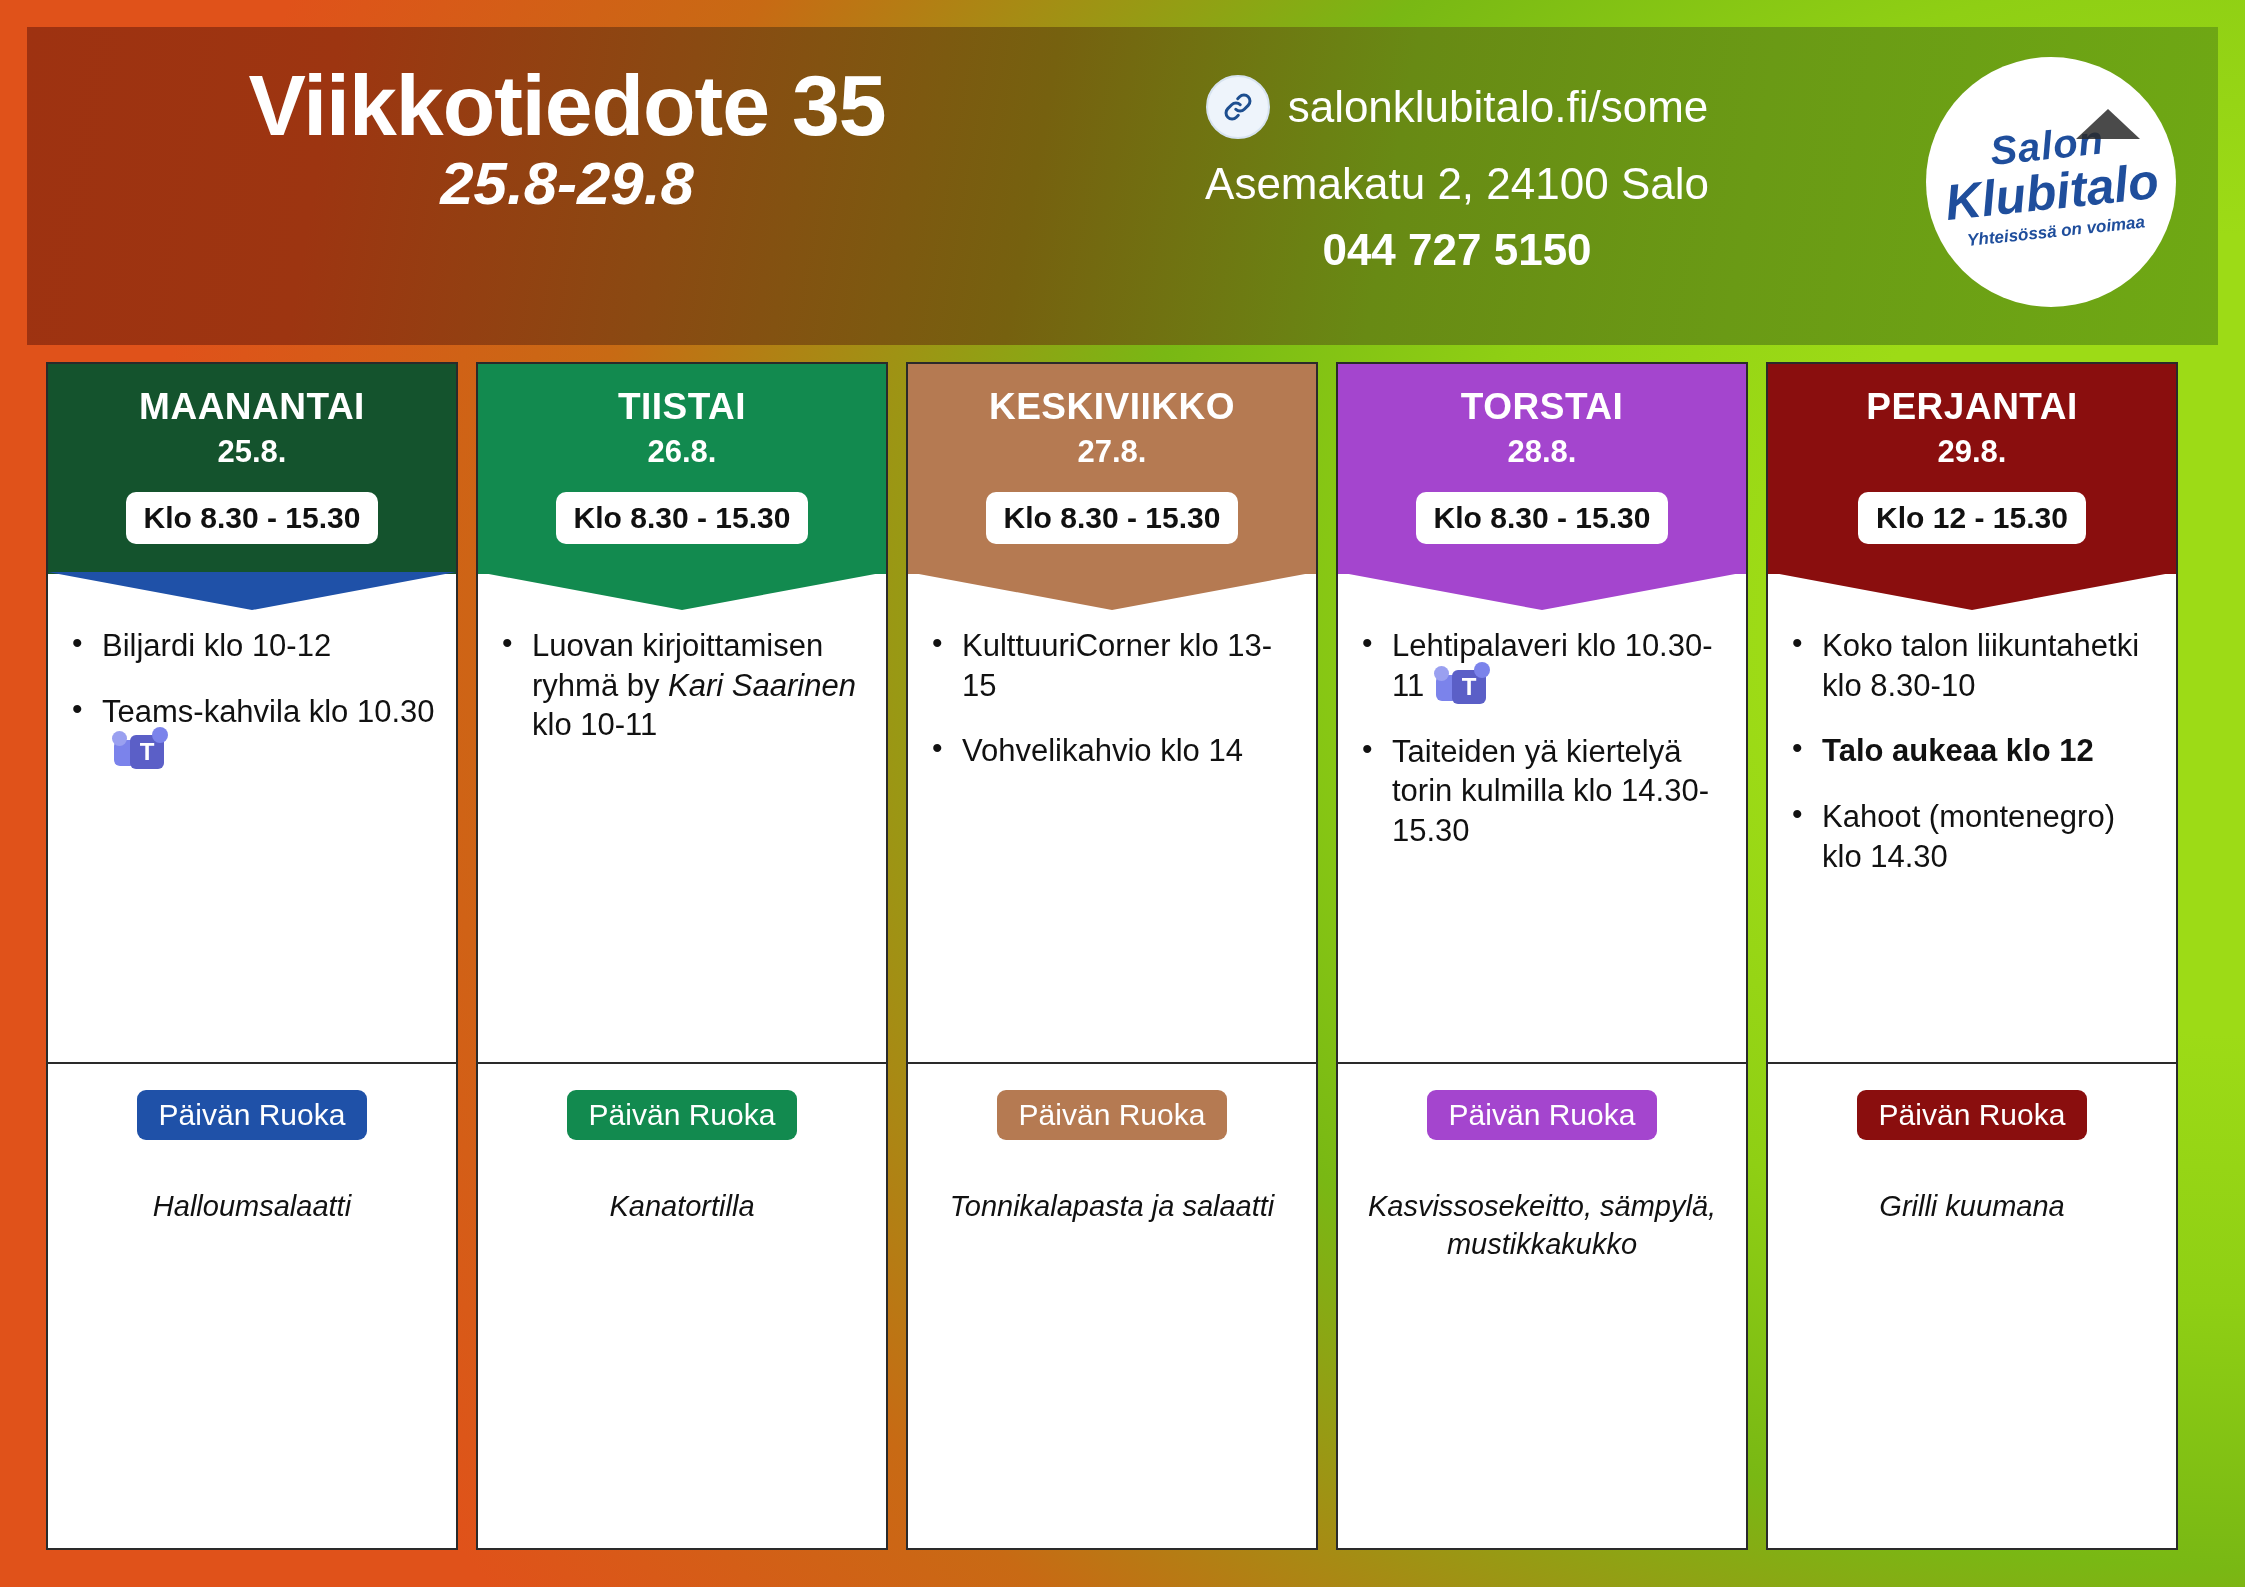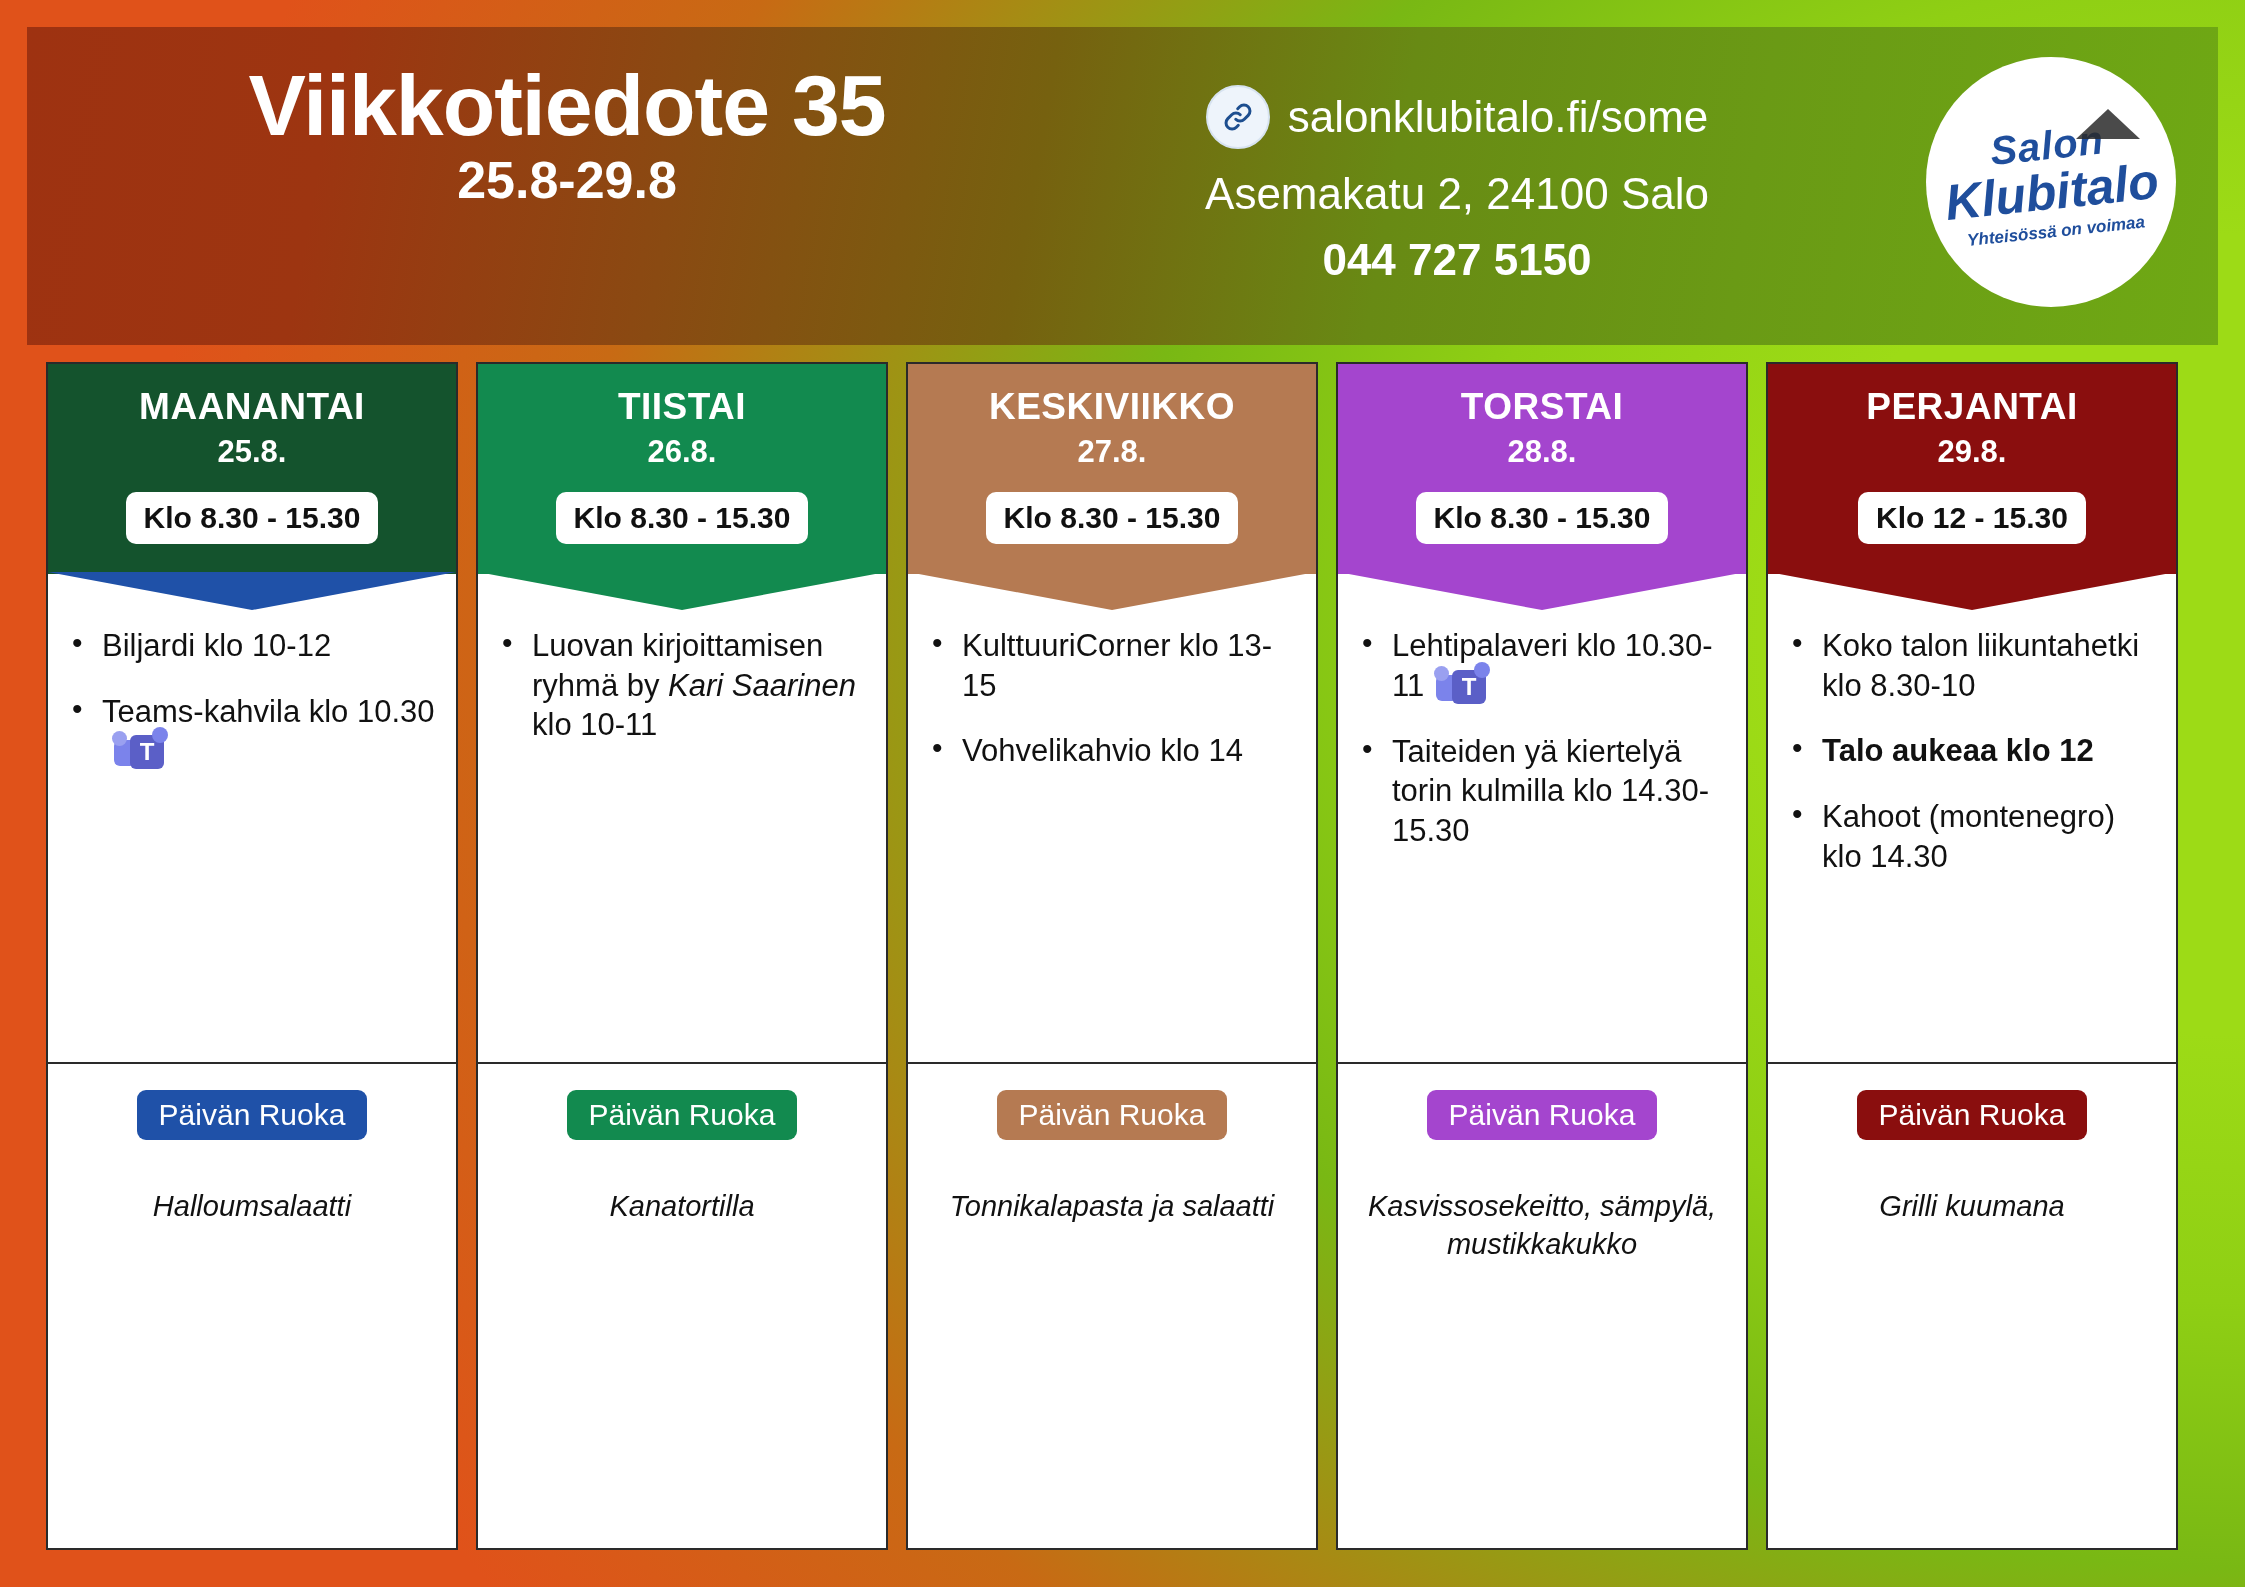--- a/index.html
+++ b/index.html
@@ -37,26 +37,26 @@
     position: absolute;
     left: 60px;
     top: 32px;
     width: 960px;
     color: #ffffff;
     text-align: center;
     font-weight: bold;
     line-height: 1.08;
   }
   .header-title .line1 { font-size: 86px; display: block; letter-spacing: -1px;}
-  .header-title .line2 { font-size: 52px; display: block; }
+  .header-title .line2 { font-size: 60px; display: block; font-style: italic; }
 
   .header-contact {
     position: absolute;
     left: 1060px;
-    top: 58px;
+    top: 48px;
     width: 740px;
     color: #ffffff;
     text-align: center;
   }
   .contact-row1 {
     display: flex;
     align-items: center;
     justify-content: center;
     gap: 18px;
     font-size: 44px;

